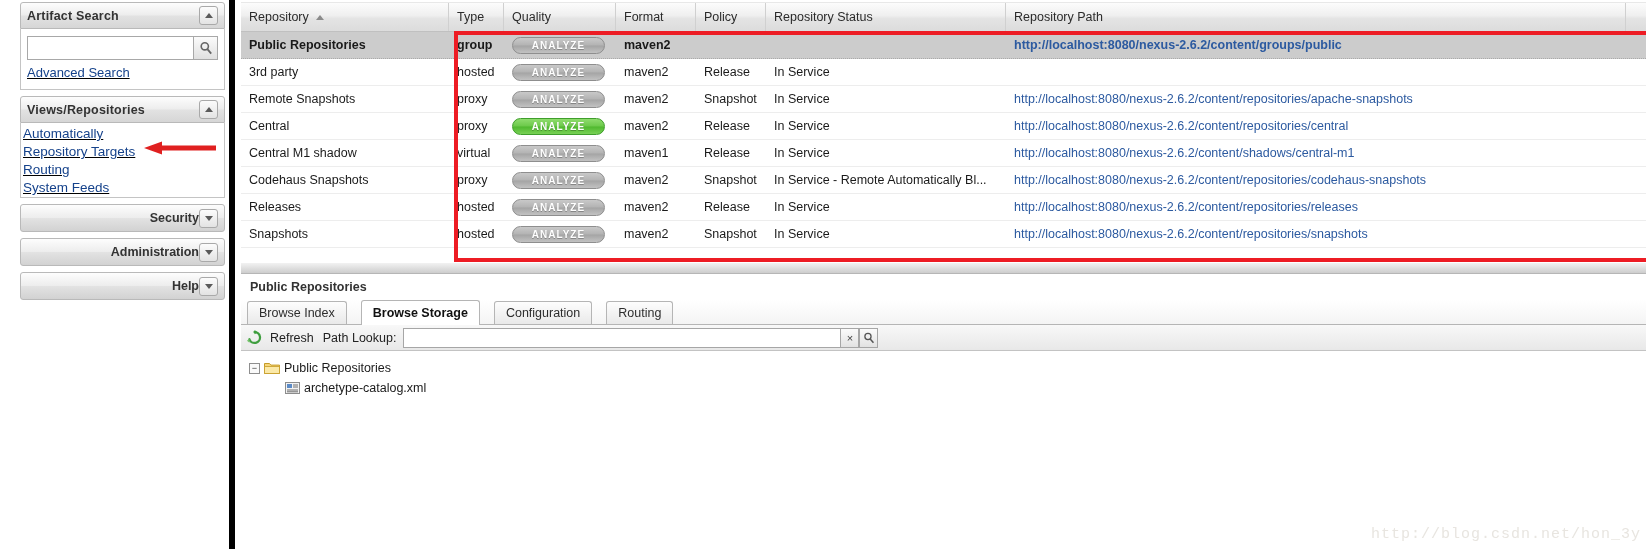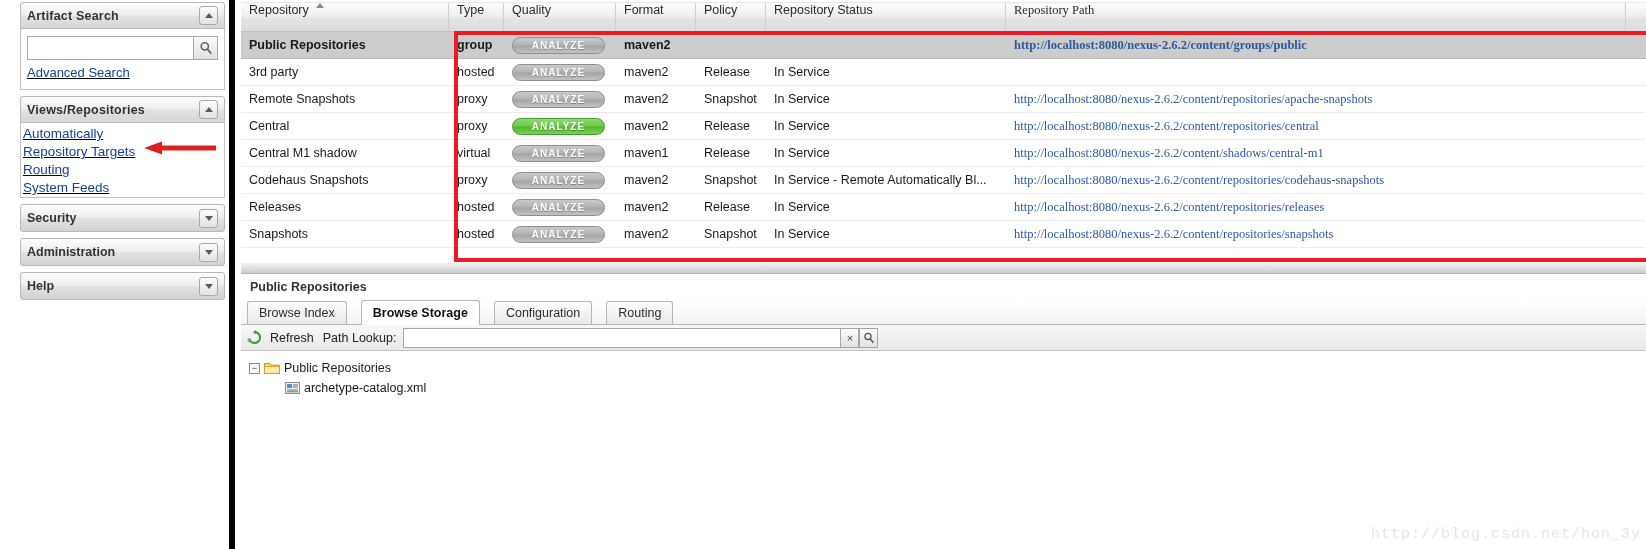--- a/index.html
+++ b/index.html
@@ -75,38 +75,38 @@
   .navlist .link { font-size:13.5px; line-height:18px; }
 
   .collapsed-panel {
     height: 28px;
     background: linear-gradient(to bottom,#fdfdfd 0%, #ededed 48%, #e2e2e2 52%, #d2d2d2 100%);
     border:1px solid #b9b9b9; border-radius:3px;
     display:flex; align-items:center; padding:0 6px;
     font-weight:bold; font-size:12.5px; color:#333;
     margin-bottom:6px;
   }
-  .collapsed-panel .ptitle { flex:1; }
+  .collapsed-panel .ptitle { flex:1;text-align:right; }
 
   
   #red-arrow { position:absolute; left:128px; top:141px; width:72px; height:14px; pointer-events:none; }
 
   
   #main { flex:1; position:relative; background:#fff; height:549px; }
 
   
   #grid-wrap { position:absolute; left:6px; top:2px; right:0; height:258px; }
   .grid-head {
     display:flex; height:30px;
     background: linear-gradient(to bottom,#fcfcfc 0%,#efefef 45%,#e4e4e4 55%,#dcdcdc 100%);
     border-bottom:1px solid #c0c0c0;
     border-top:1px solid #e8e8e8;
   }
   .gh {
-    display:flex; 
+    display:flex; align-items:center;
     padding:0 8px; font-size:12.5px; color:#2b2b2b;
     border-right:1px solid #d0d0d0;
     position:relative;
   }
   .gh .sortarrow {
     margin-left:7px; width:0;height:0;
     border-left:4px solid transparent;border-right:4px solid transparent;
     border-bottom:5px solid #8a8a8a;
   }
   .grid-body { background:#fff; }
@@ -116,21 +116,21 @@
     font-size:12.5px; color:#1a1a1a;
   }
   .grow.sel { background:#ccc; font-weight:bold; border-bottom:1px dotted #aaa; }
   .gc { padding:0 8px; overflow:hidden; white-space:nowrap; text-overflow:ellipsis; }
   .c-repo   { width:208px; }
   .c-type   { width:55px; }
   .c-qual   { width:112px; }
   .c-format { width:80px; }
   .c-policy { width:70px; }
   .c-status { width:240px; }
-  .c-path   { width:620px;font-family:Liberation Serif, serif; }
+  .c-path   { width:620px; }
   .path-link { color:#2c5aa0; cursor:pointer; }
 
   .analyze {
     display:inline-flex; align-items:center; justify-content:center;
     width:93px; height:17px; border-radius:9px;
     font-size:10px; font-weight:bold; color:#fff;
     letter-spacing:1px;
     border:1px solid #8e8e8e;
     background: linear-gradient(to bottom,#c9c9c9 0%,#b3b3b3 48%,#a4a4a4 52%,#c2c2c2 100%);
     text-shadow:0 1px 0 rgba(0,0,0,.25);

